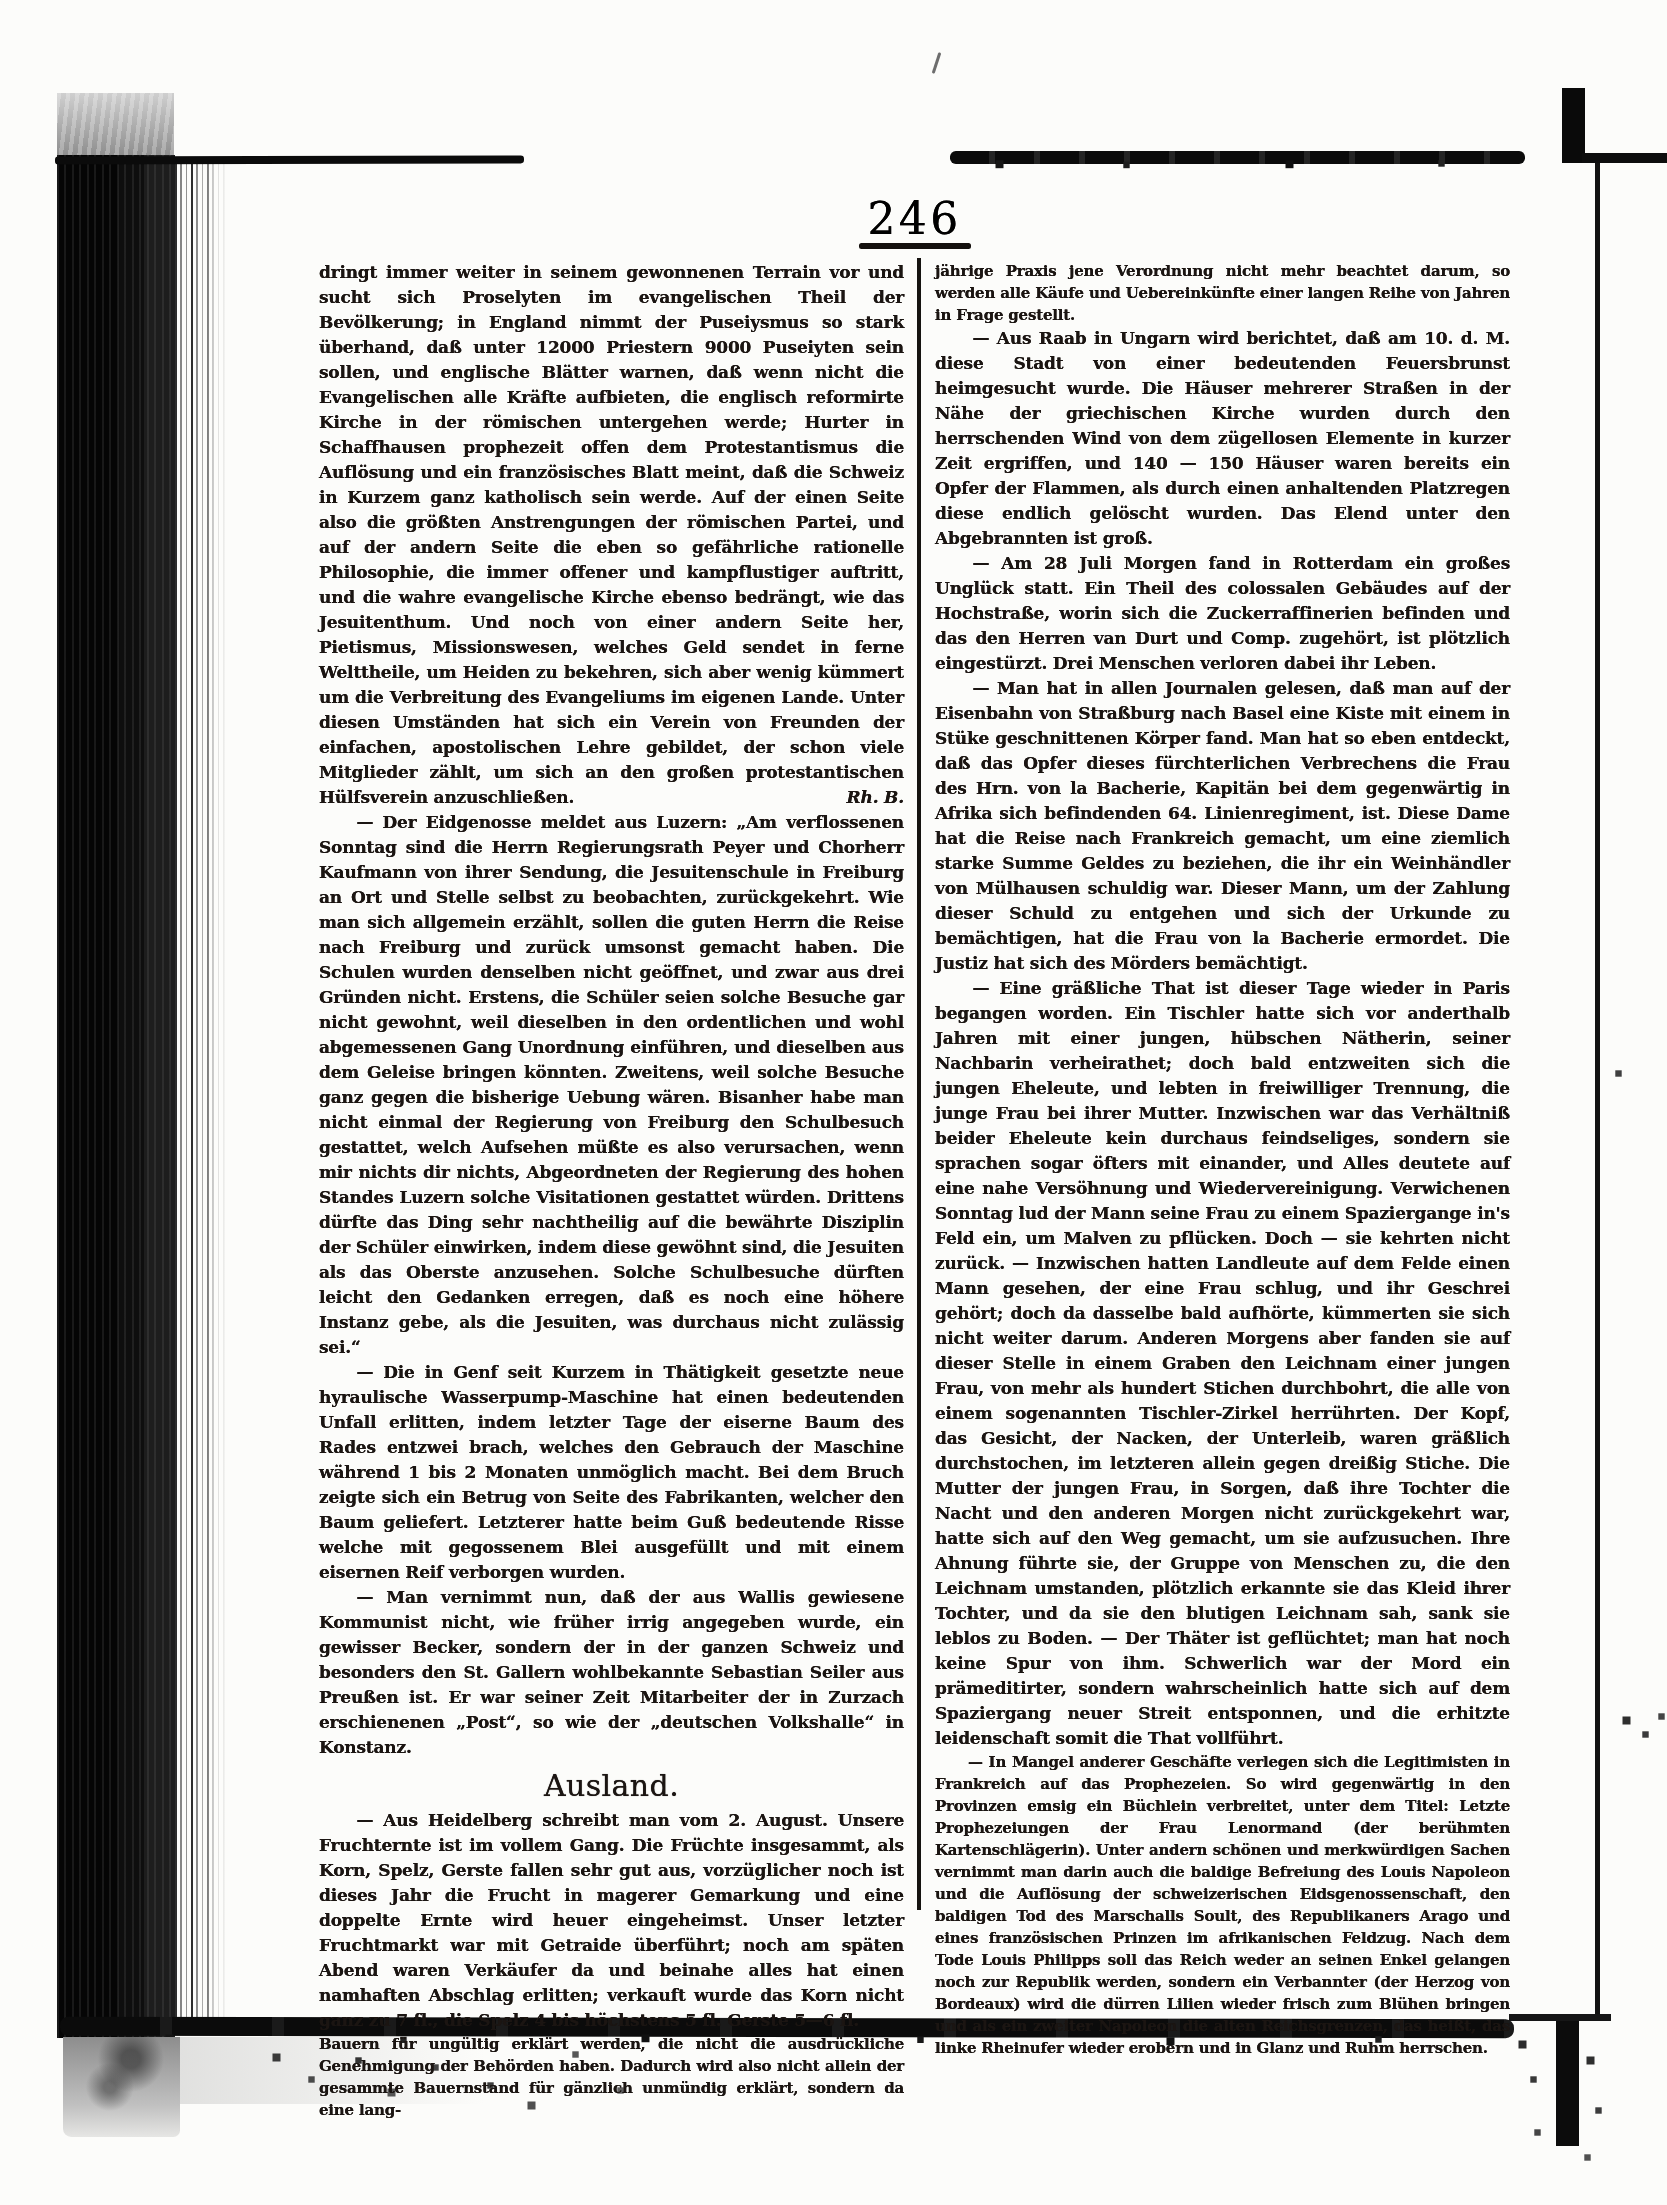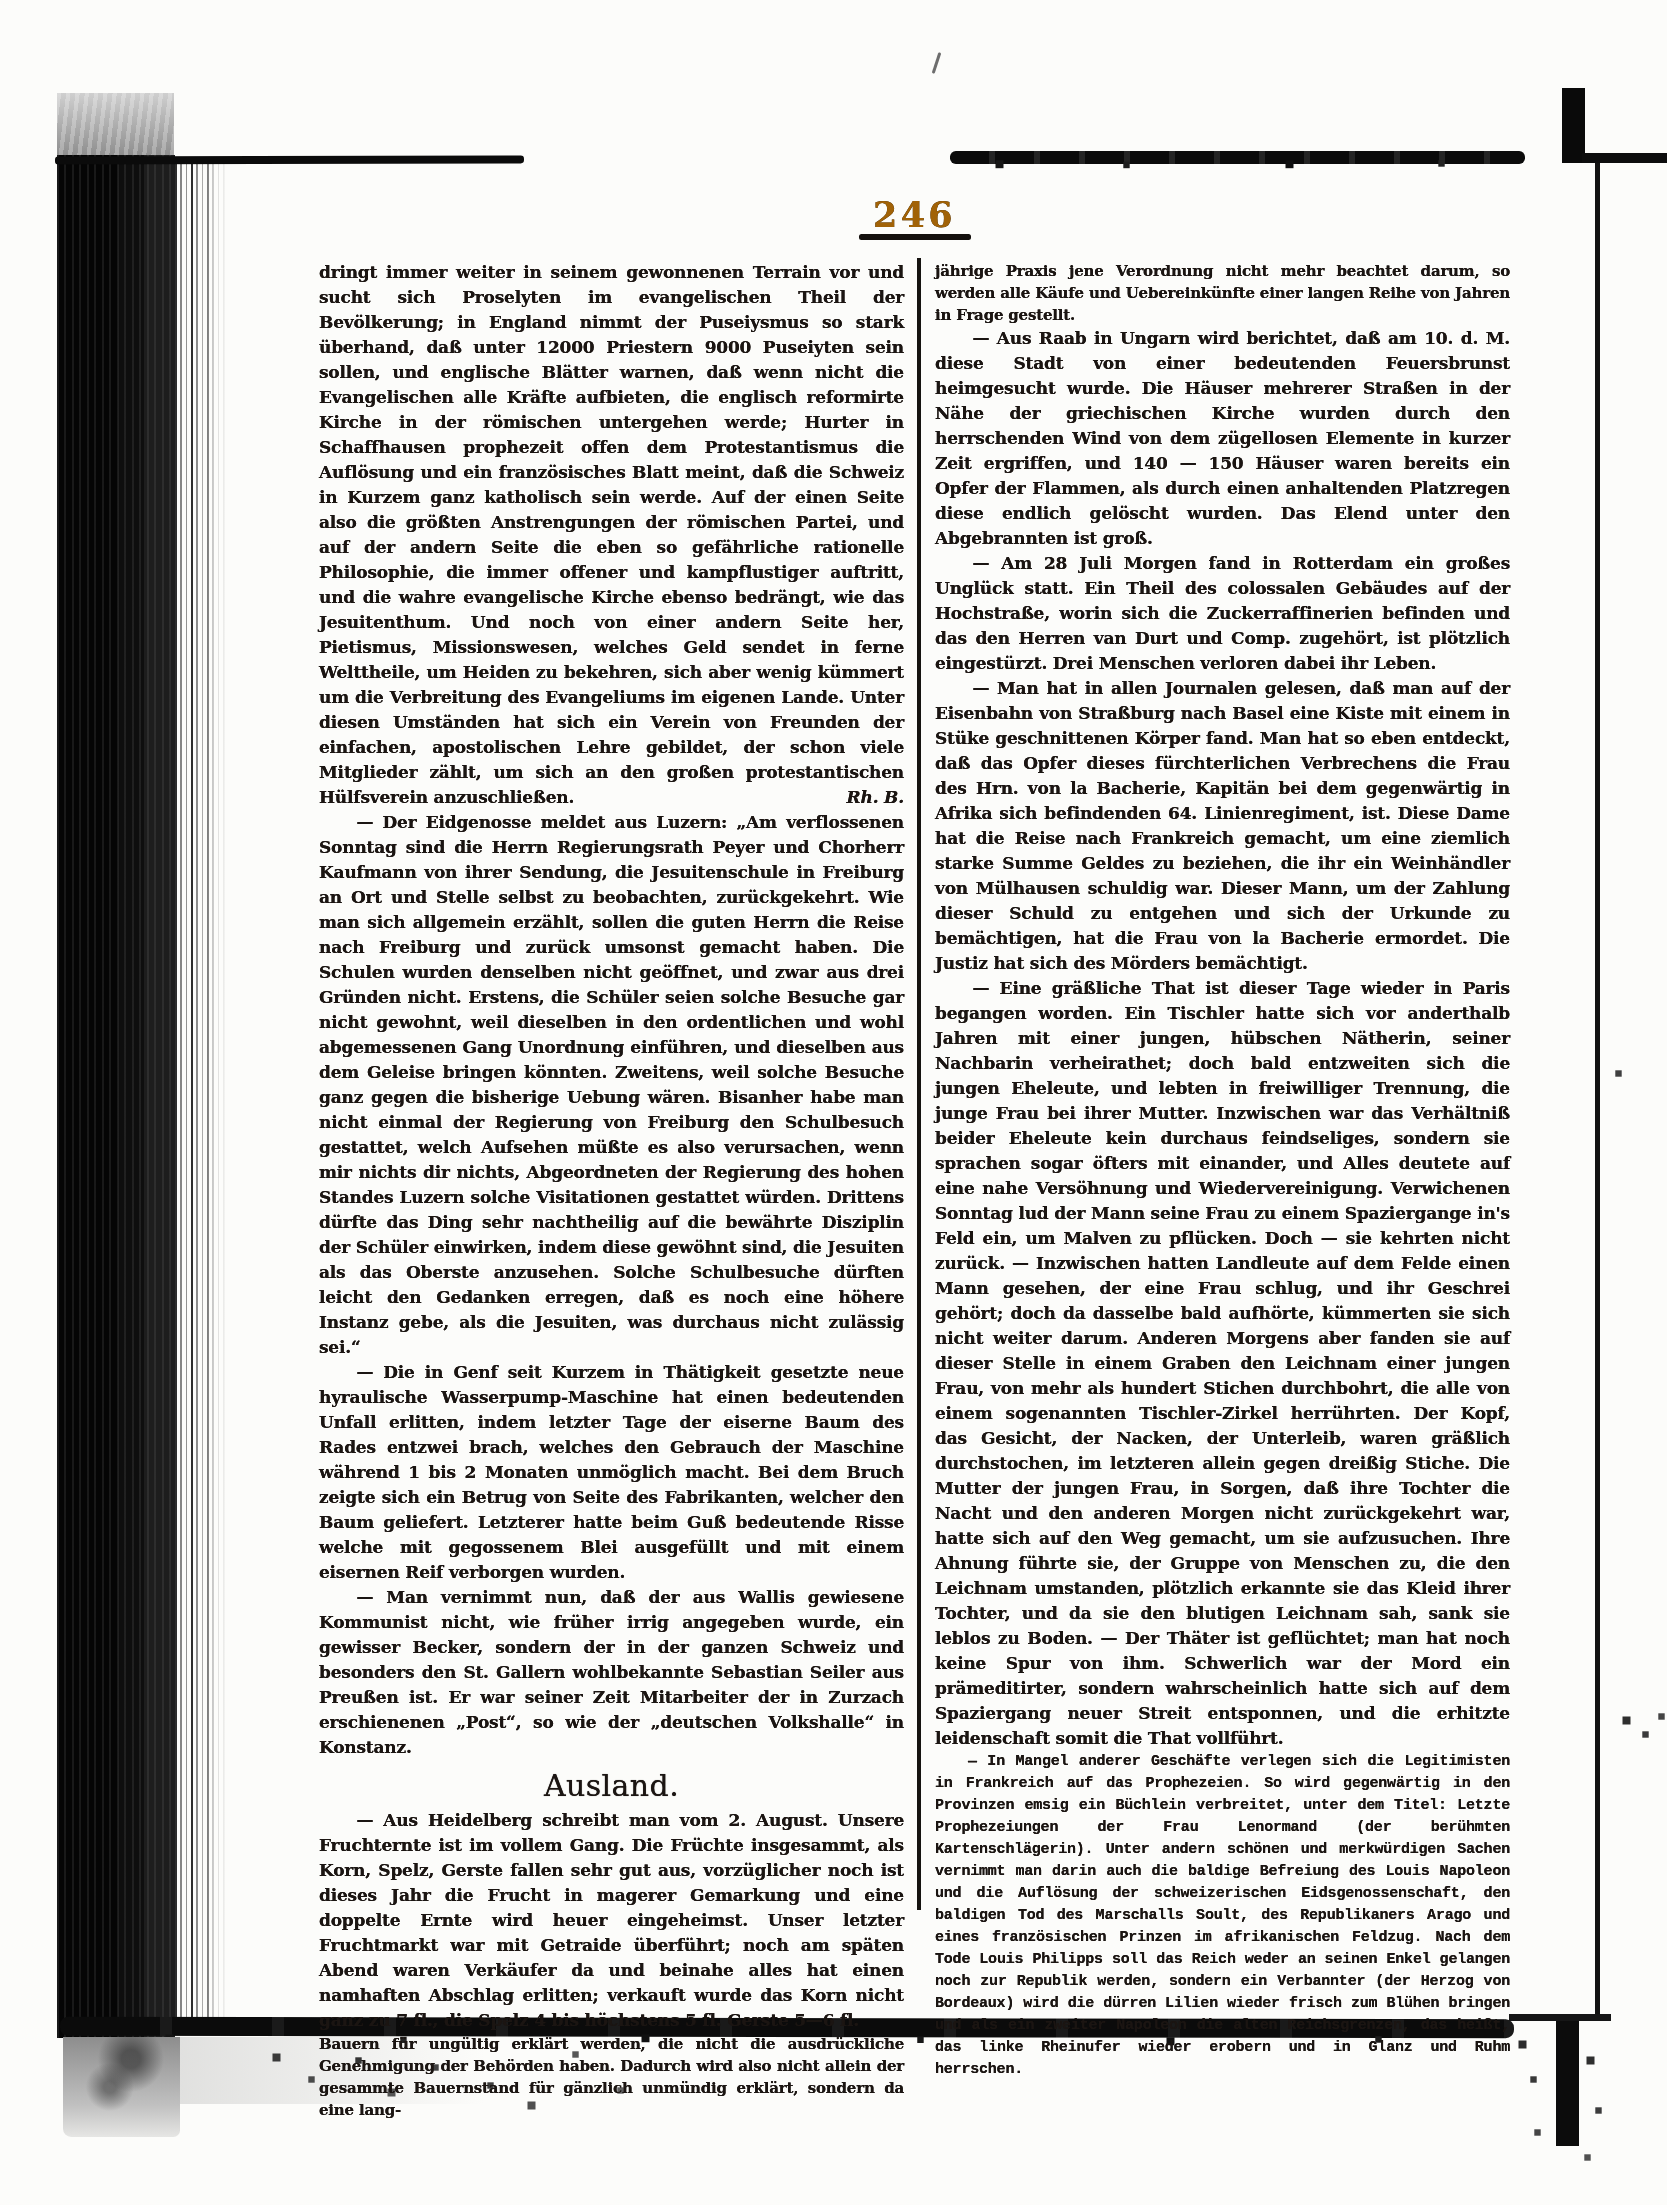--- a/index.html
+++ b/index.html
@@ -79,34 +79,34 @@
       1521px 2043px 0 2.5px #2c2c2c, 1532px 2078px 0 1.7px #383838, 1589px 2059px 0 2.5px #2f2f2f,
       1597px 2109px 0 1.7px #3c3c3c, 1536px 2131px 0 1.7px #454545, 1586px 2156px 0 1.7px #505050,
       1625px 1719px 0 2.5px #2e2e2e, 1644px 1733px 0 1.7px #3a3a3a, 1660px 1715px 0 1.7px #444,
       1617px 1072px 0 1.7px #3f3f3f;
   }
   #stray-dash{left:935px;top:52px;width:3.3px;height:22px;background:#6d6d6d;transform:rotate(18deg);border-radius:1.7px;}
 
   
   #page-header{position:absolute;left:319px;top:197px;width:1191px;text-align:center;}
   #page-number{
-    display:inline-block;font-size:35px;font-weight:bold;letter-spacing:3.3px;color:#a16207;
+    display:inline-block;font-size:44px;font-weight:normal;letter-spacing:3.3px;color:#000000;
     line-height:1;text-shadow:0 0 0.5px #15110e;
   }
   #page-number-rule{width:112px;height:6.7px;background:#14100d;margin:1.7px auto 0;border-radius:2.5px;}
 
   
   .col{position:absolute;top:260px;text-align:justify;font-weight:bold;}
   #col-left{left:319px;width:585px;}
   #col-right{left:935px;width:575px;}
   .col p{margin:0;font-size:17px;line-height:25px;letter-spacing:-0.2px;
          text-shadow:0 0 0.6px #1b1512;}
   .col p.indent{text-indent:2.2em;}
   .col p.small{font-size:15px;line-height:22px;}
-  .col p.small.indent{text-indent:2.2em;font-family:Liberation Mono, monospace;}
+  .col p.small.indent{text-indent:2.2em;}
   .col h2{margin:8.3px 0 5px;text-align:center;font-size:30px;font-weight:normal;
           letter-spacing:0.4px;text-shadow:0 0 0.7px #1b1512;}
   .sig{float:right;padding-left:16.7px;font-style:italic;}
 </style>
 </head>
 <body>
 
 <div class="art" id="grey-top"></div>
 <div class="art" id="gutter"></div>
 <div class="art" id="page-edge-striations"></div>

